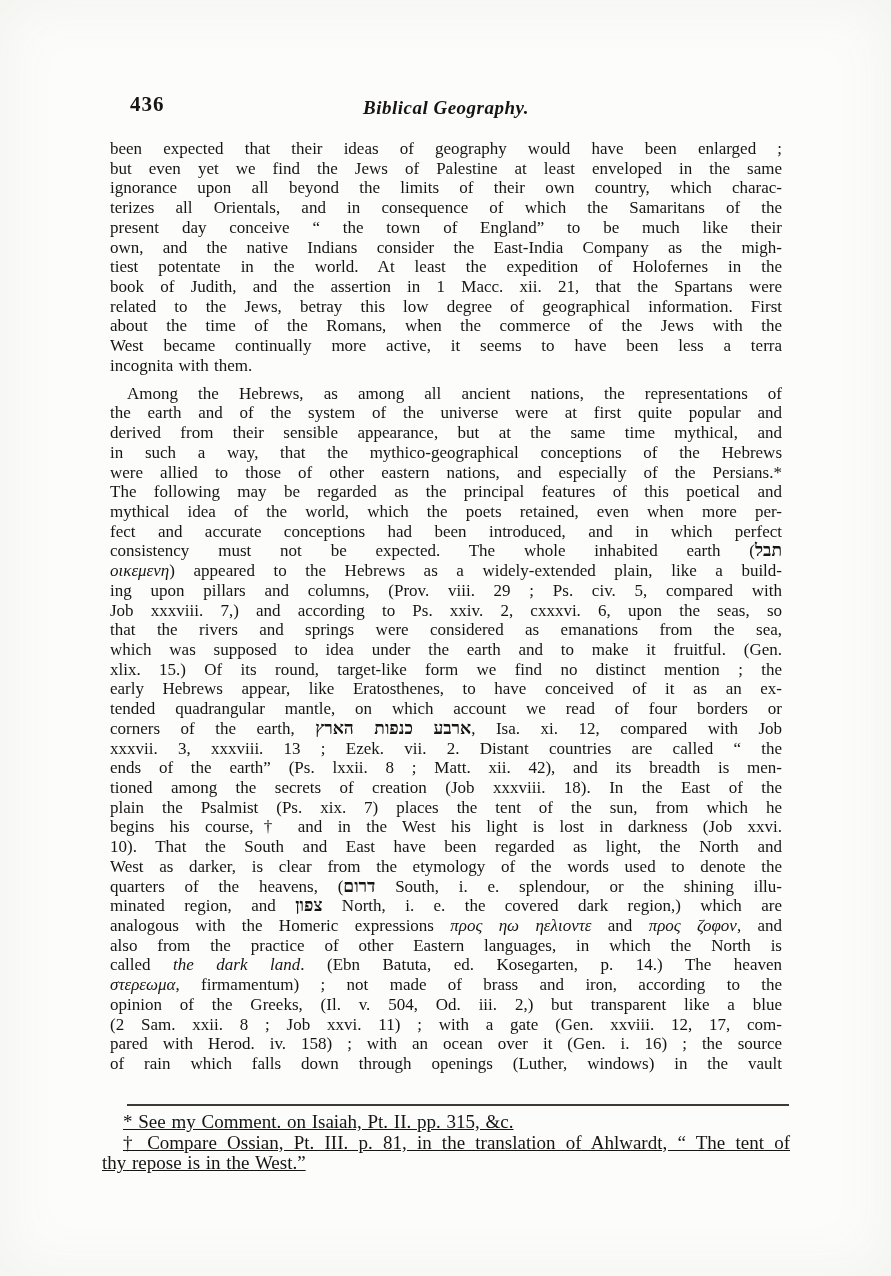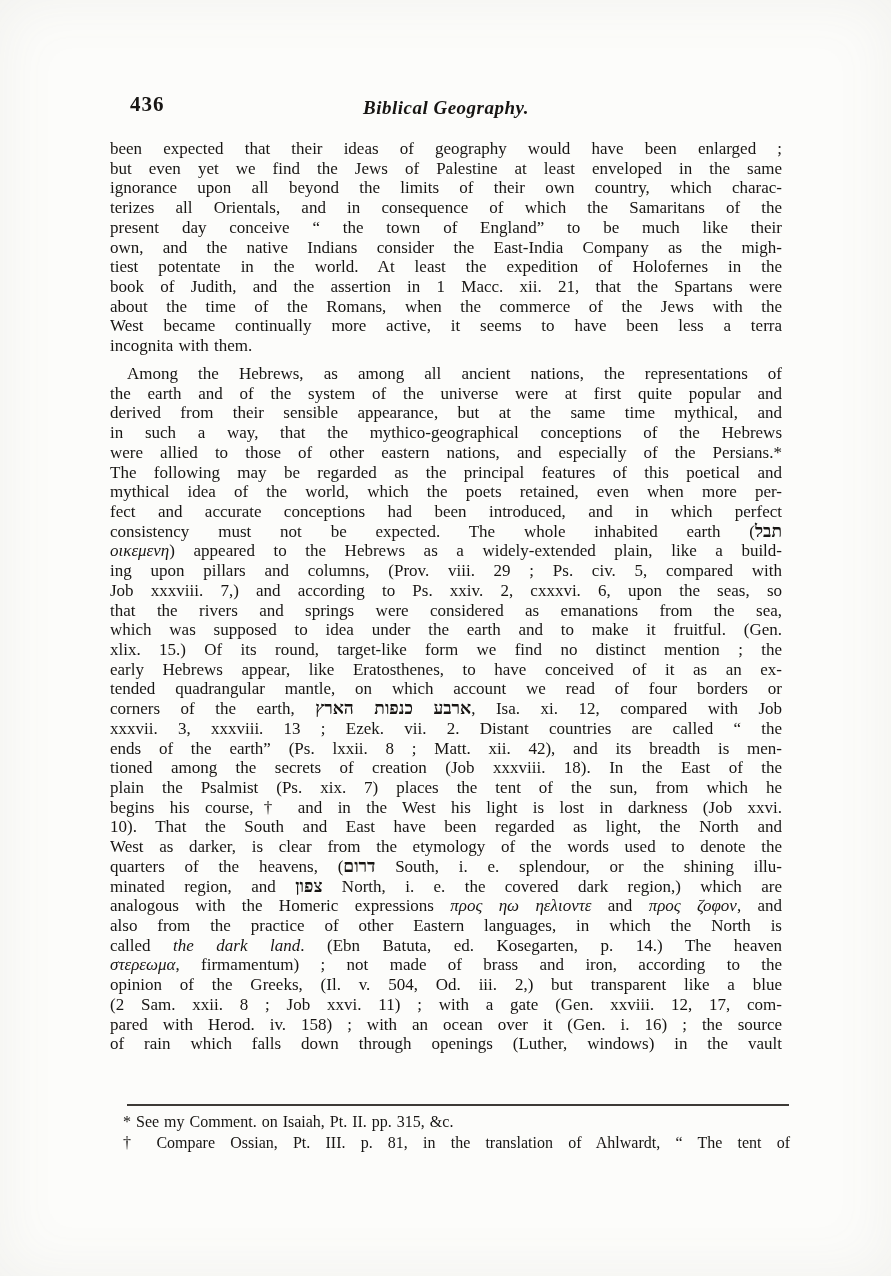--- a/index.html
+++ b/index.html
@@ -71,23 +71,24 @@
     left: 127px;
     top: 1104px;
     width: 662px;
     border-top: 2.4px solid #3d3a36;
   }
   .footnotes {
     position: absolute;
     left: 102px;
     top: 1112px;
     width: 688px;
-    font-size: 16px;
+    font-size: 19px;
     line-height: 20.6px;
     word-spacing: 1px;
+    text-decoration: underline;
   }
   .fn-line { text-align: left; }
   .fn-line.justify { text-align: justify; text-align-last: justify; }
   .fn-line.indent { text-indent: 21px; }
 </style>
 </head>
 <body>
 
 <div class="page">
 
@@ -99,20 +100,21 @@
   <div class="body-text">
       <div class="para">
         <div class="line">been expected that their ideas of geography would have been enlarged ;</div>
         <div class="line">but even yet we find the Jews of Palestine at least enveloped in the same</div>
         <div class="line">ignorance upon all beyond the limits of their own country, which charac-</div>
         <div class="line">terizes all Orientals, and in consequence of which the Samaritans of the</div>
         <div class="line">present day conceive “ the town of England” to be much like their</div>
         <div class="line">own, and the native Indians consider the East-India Company as the migh-</div>
         <div class="line">tiest potentate in the world.  At least the expedition of Holofernes in the</div>
         <div class="line">book of Judith, and the assertion in 1 Macc. xii. 21, that the Spartans were</div>
+        <div class="line">related to the Jews, betray this low degree of geographical information.  First</div>
         <div class="line">about the time of the Romans, when the commerce of the Jews with the</div>
         <div class="line">West became continually more active, it seems to have been less a terra</div>
         <div class="line last">incognita with them.</div>
       </div>
       <div class="para">
         <div class="line indent">Among the Hebrews, as among all ancient nations, the representations of</div>
         <div class="line">the earth and of the system of the universe were at first quite popular and</div>
         <div class="line">derived from their sensible appearance, but at the same time mythical, and</div>
         <div class="line">in such a way, that the mythico-geographical conceptions of the Hebrews</div>
         <div class="line">were allied to those of other eastern nations, and especially of the Persians.*</div>
@@ -147,15 +149,16 @@
         <div class="line">pared with Herod. iv. 158) ; with an ocean over it (Gen. i. 16) ; the source</div>
         <div class="line">of rain which falls down through openings (Luther, windows) in the vault</div>
       </div>
     </div>
 
   <div class="footnote-rule"></div>
 
   <div class="footnotes">
       <div class="fn-line indent">* See my Comment. on Isaiah, Pt. II. pp. 315, &amp;c.</div>
       <div class="fn-line indent justify">† Compare Ossian, Pt. III. p. 81, in the translation of Ahlwardt, “ The tent of</div>
+      <div class="fn-line">thy repose is in the West.”</div>
     </div>
 
 </div>
 
 </body></html>

